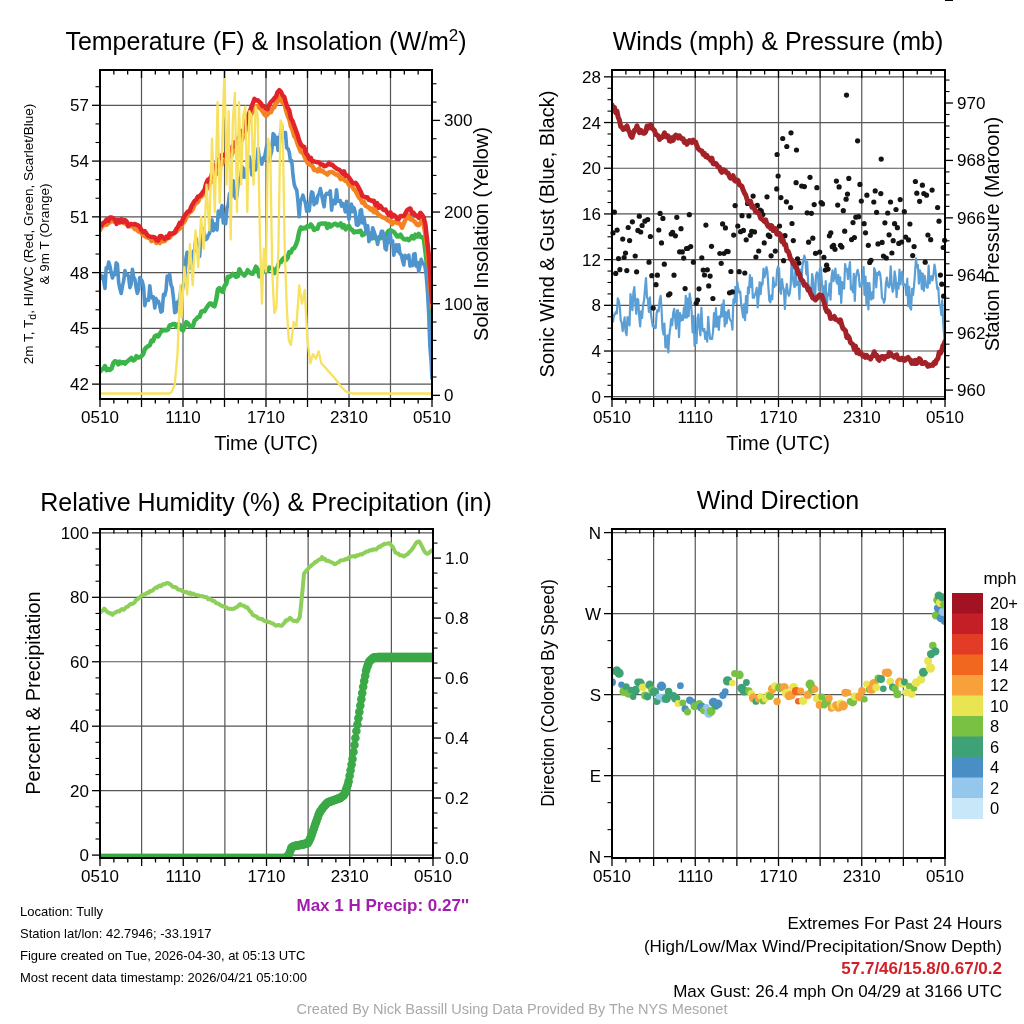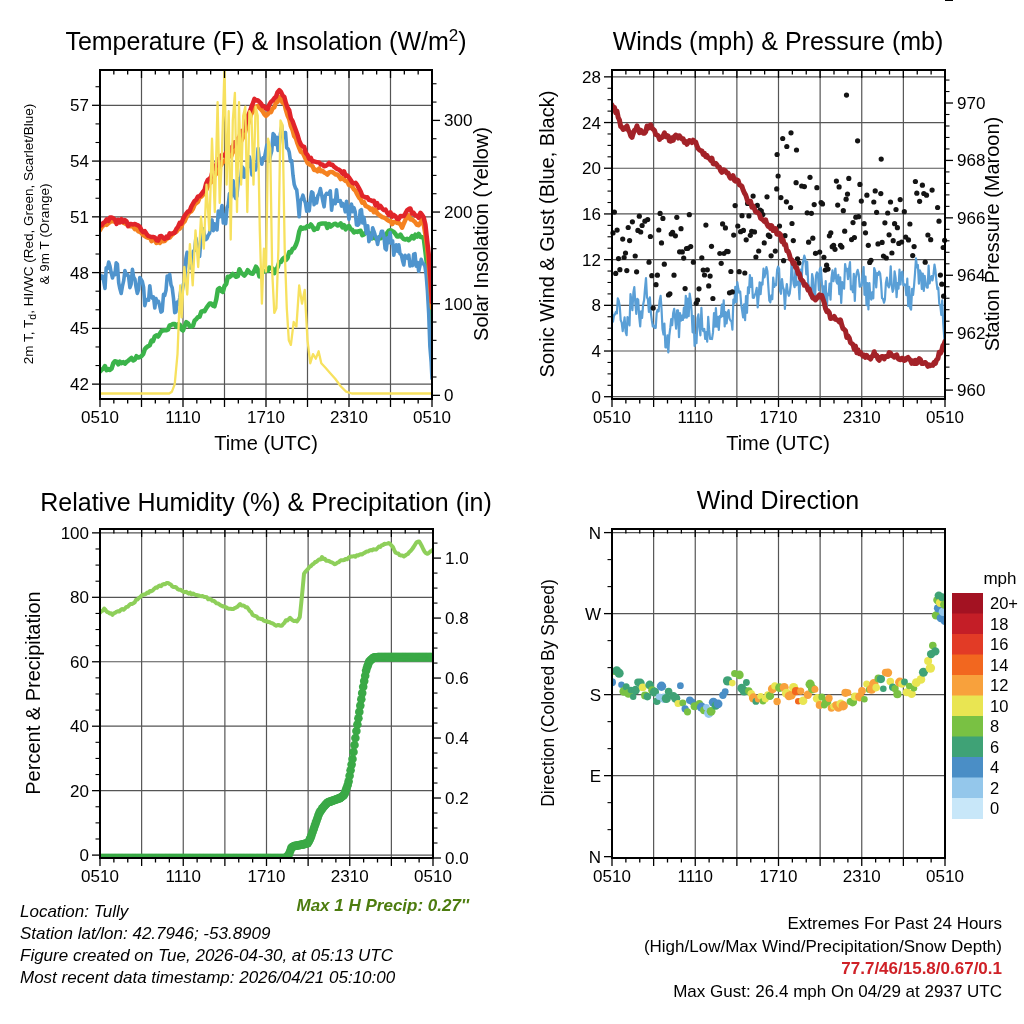--- a/index.html
+++ b/index.html
@@ -1,19 +1,19 @@
 <!DOCTYPE html>
 <html><head>
 <meta charset="utf-8">
 <style>
   html,body{margin:0;padding:0;background:#fff;}
   .page{position:relative;width:1024px;height:1024px;background:#ffffff;overflow:hidden;
         font-family:"Liberation Sans",sans-serif;color:#000;}
   svg text{font-family:"Liberation Sans",sans-serif;fill:#000;}
-  .fline{position:absolute;font-size:17px;line-height:22px;white-space:pre;font-style:italic;}
+  .fline{position:absolute;font-size:13px;line-height:22px;white-space:pre;}
   .footer-left{position:absolute;left:20px;top:901px;font-size:17px;line-height:22px;}
   .precip-note{position:absolute;right:555px;top:896px;font-size:17px;font-weight:bold;}
   .extremes{position:absolute;right:22px;top:913px;font-size:17px;line-height:22.5px;text-align:right;}
   .extremes .vals{font-weight:bold;}
   .credit{position:absolute;left:0;top:1001px;width:1024px;text-align:center;font-size:14.5px;}
 </style>
 </head>
 <body>
 
 <div class="page">
@@ -1250,28 +1250,29 @@
           <text x="990" y="773.25" text-anchor="start" font-size="16.5">4</text>
           <text x="990" y="793.75" text-anchor="start" font-size="16.5">2</text>
           <text x="990" y="814.25" text-anchor="start" font-size="16.5">0</text>
           <text x="1000" y="584" text-anchor="middle" font-size="17">mph</text>
         </g>
       </g>
   </svg>
 
   <div class="footer-left">
     <div class="fline" style="position:static">Location: Tully</div>
-    <div class="fline" style="position:static">Station lat/lon: 42.7946; -53.8909</div>
+    <div class="fline" style="position:static">Station lat/lon: 42.7946; -33.1917</div>
     <div class="fline" style="position:static">Figure created on Tue, 2026-04-30, at 05:13 UTC</div>
     <div class="fline" style="position:static">Most recent data timestamp: 2026/04/21 05:10:00</div>
   </div>
 
-  <div class="precip-note" style="color: #4d7c0f; font-style: italic;">Max 1 H Precip: 0.27''</div>
+  <div class="precip-note" style="color: #a21caf;">Max 1 H Precip: 0.27''</div>
 
   <div class="extremes">
     <div>Extremes For Past 24 Hours</div>
     <div>(High/Low/Max Wind/Precipitation/Snow Depth)</div>
-    <div class="vals" style="color: rgb(207, 33, 39);">77.7/46/15.8/0.67/0.1</div>
-    <div>Max Gust: 26.4 mph On 04/29 at 2937 UTC</div>
+    <div class="vals" style="color: rgb(207, 33, 39);">57.7/46/15.8/0.67/0.2</div>
+    <div>Max Gust: 26.4 mph On 04/29 at 3166 UTC</div>
   </div>
 
+  <div class="credit" style="color: rgb(169, 169, 169);">Created By Nick Bassill Using Data Provided By The NYS Mesonet</div>
 
 </div>
 
 </body></html>

